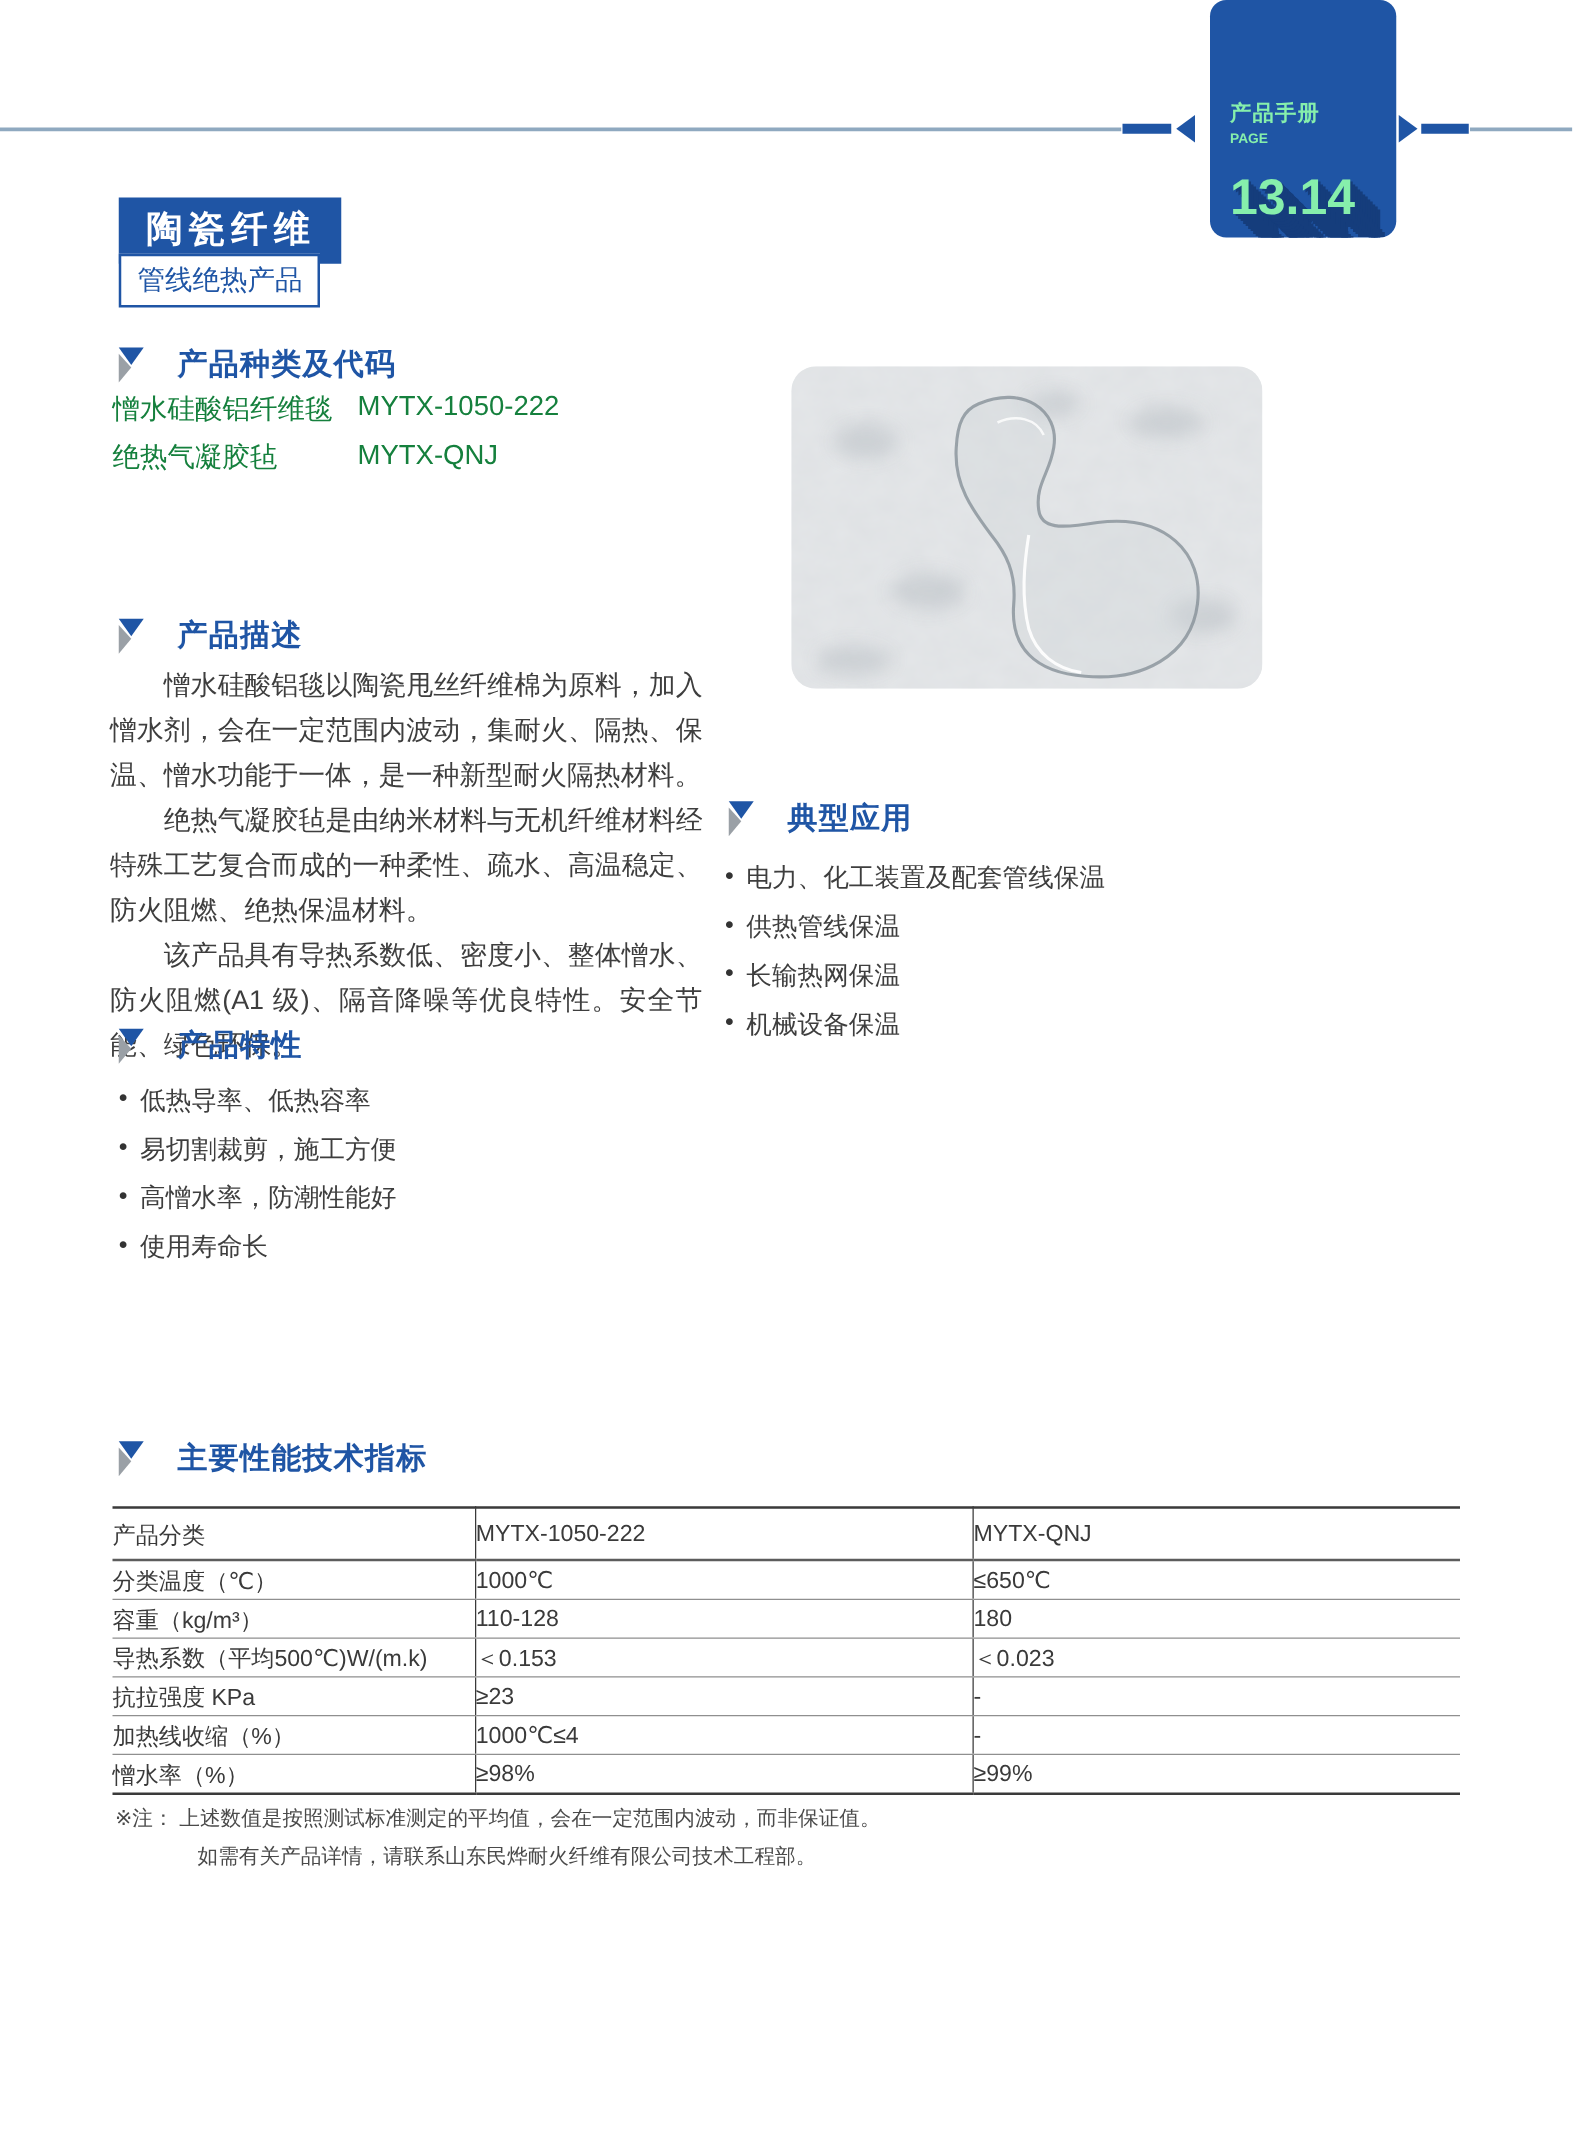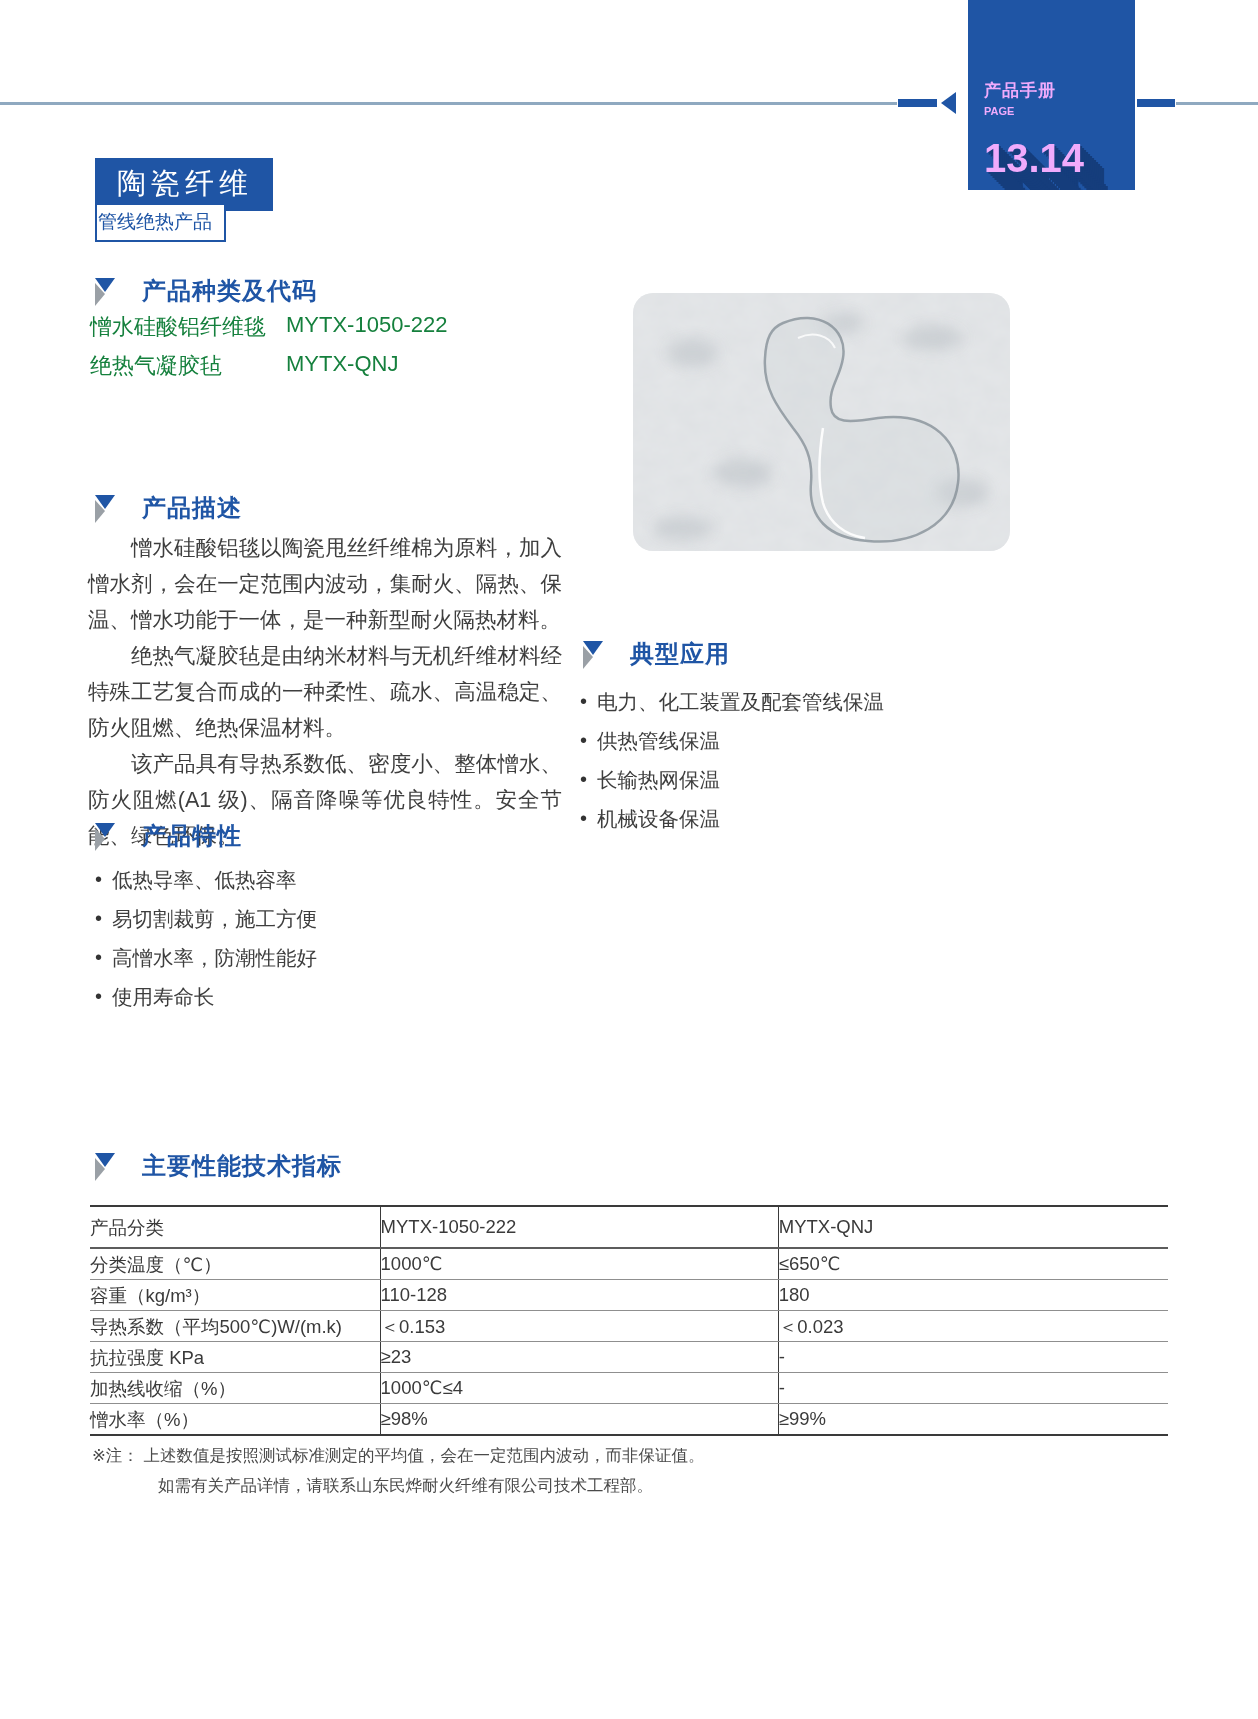--- a/index.html
+++ b/index.html
@@ -5,34 +5,34 @@
   html,body{margin:0;padding:0;background:#ffffff;}
   body{font-family:"Liberation Sans","DejaVu Sans",sans-serif;color:#3e3e3e;}
   .page{position:relative;width:1258px;height:1719px;background:#ffffff;overflow:hidden;margin:0 auto;}
 
   
   .rule-thin{position:absolute;top:102px;height:3px;background:#8fa9c0;}
   .rule-thick{position:absolute;top:99px;height:8px;background:#1f55a5;}
   .tri{position:absolute;width:0;height:0;border-top:11px solid transparent;border-bottom:11px solid transparent;}
   .tri-left{border-right:15px solid #1f55a5;left:941px;top:92px;}
   .tri-right{border-left:15px solid #1f55a5;left:1119px;top:92px;}
-  .page-box{position:absolute;left:968px;top:0;width:167px;height:190px;background:#1f55a5;overflow:hidden;color:#f0abfc;}
+  .page-box{position:absolute;left:968px;top:0;width:149px;height:190px;background:#1f55a5;overflow:hidden;color:#86efac;border-radius:13px;}
   .page-box .pb-inner{padding:80px 0 0 16px;}
   .pb-manual{font-size:17px;font-weight:bold;letter-spacing:1px;line-height:21px;}
   .pb-page{font-size:11px;font-weight:bold;line-height:21px;}
   .pb-num{margin-top:14px;font-size:40px;font-weight:bold;letter-spacing:0px;
     text-shadow:2px 2px 0 #153d7c,4px 4px 0 #153d7c,6px 6px 0 #153d7c,8px 8px 0 #153d7c,
     10px 10px 0 #153d7c,12px 12px 0 #153d7c,14px 14px 0 #153d7c,16px 16px 0 #153d7c,
     18px 18px 0 #153d7c,20px 20px 0 #153d7c,22px 22px 0 #153d7c,24px 24px 0 #153d7c;}
 
   
   .title-main{position:absolute;left:95px;top:158px;background:#1f55a5;color:#fff;
-    font-size:29px;font-weight:normal;letter-spacing:5px;padding:6px 20px 7px 22px;min-width:125px;}
+    font-size:29px;font-weight:bold;letter-spacing:5px;padding:6px 20px 7px 22px;min-width:125px;}
   .title-sub{position:absolute;left:95px;top:203px;background:#fff;border:2px solid #1f55a5;
-    color:#1f55a5;font-size:19px;padding:4px 12px 5px 1px;}
+    color:#1f55a5;font-size:22px;padding:4px 12px 5px 13px;}
 
   
   .sec-head{position:absolute;display:flex;align-items:center;gap:26px;}
   .sec-head .flag{flex:0 0 auto;}
   .sec-head .txt{color:#1f55a5;font-size:24px;font-weight:bold;letter-spacing:1px;}
 
   
   .type-list{position:absolute;left:90px;top:312px;font-size:22px;color:#15803d;}
   .type-row{display:flex;margin-bottom:9px;}
   .type-name{width:196px;}

